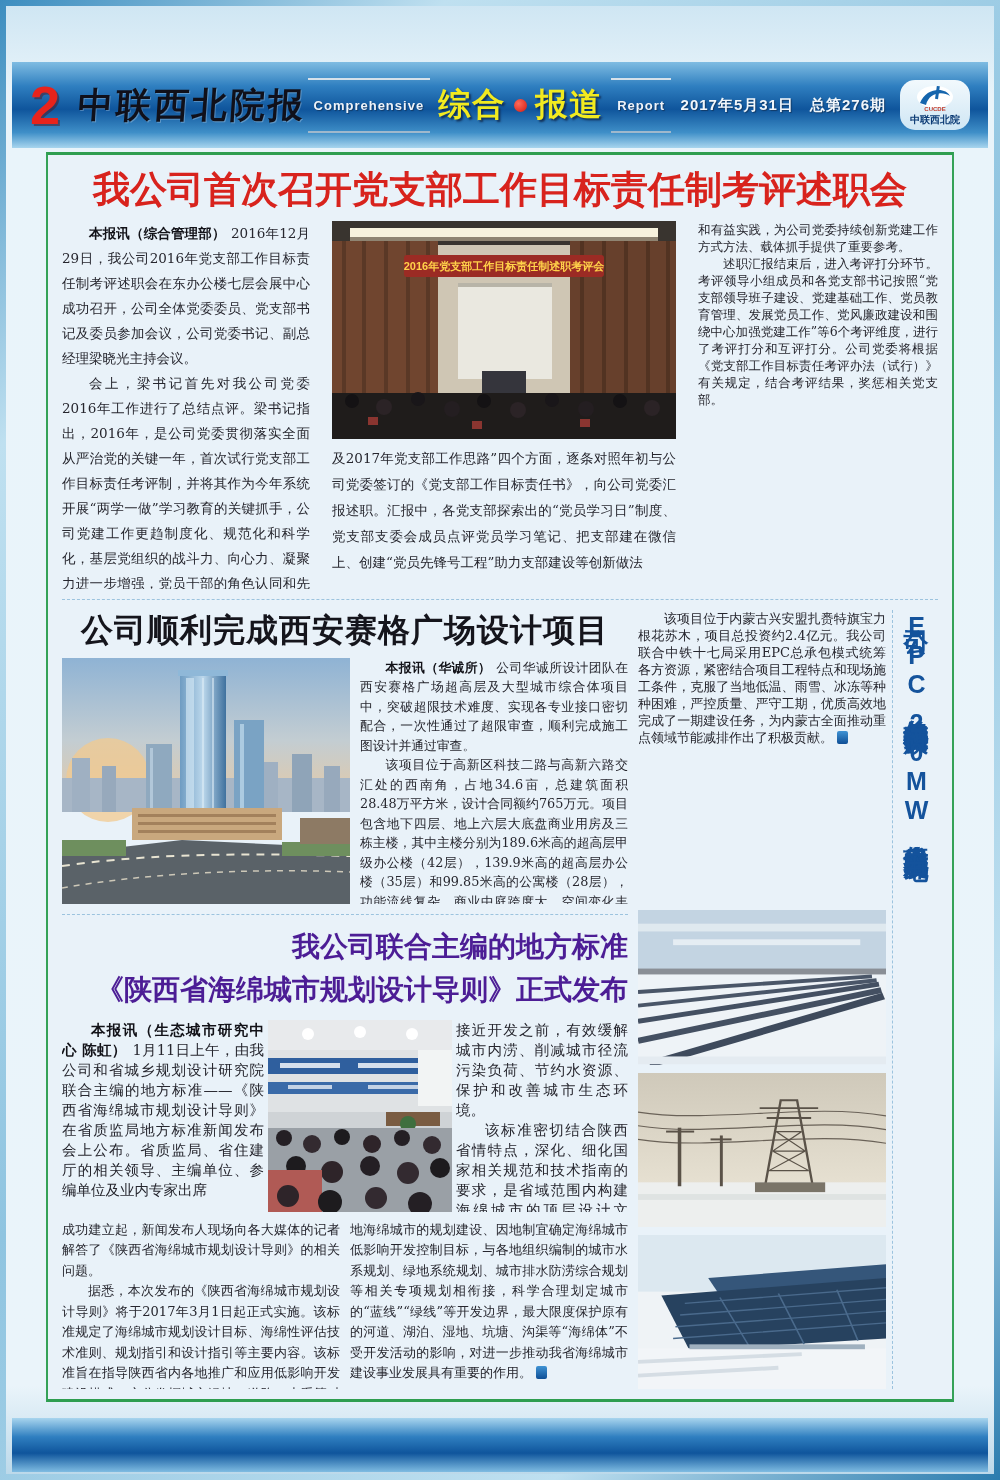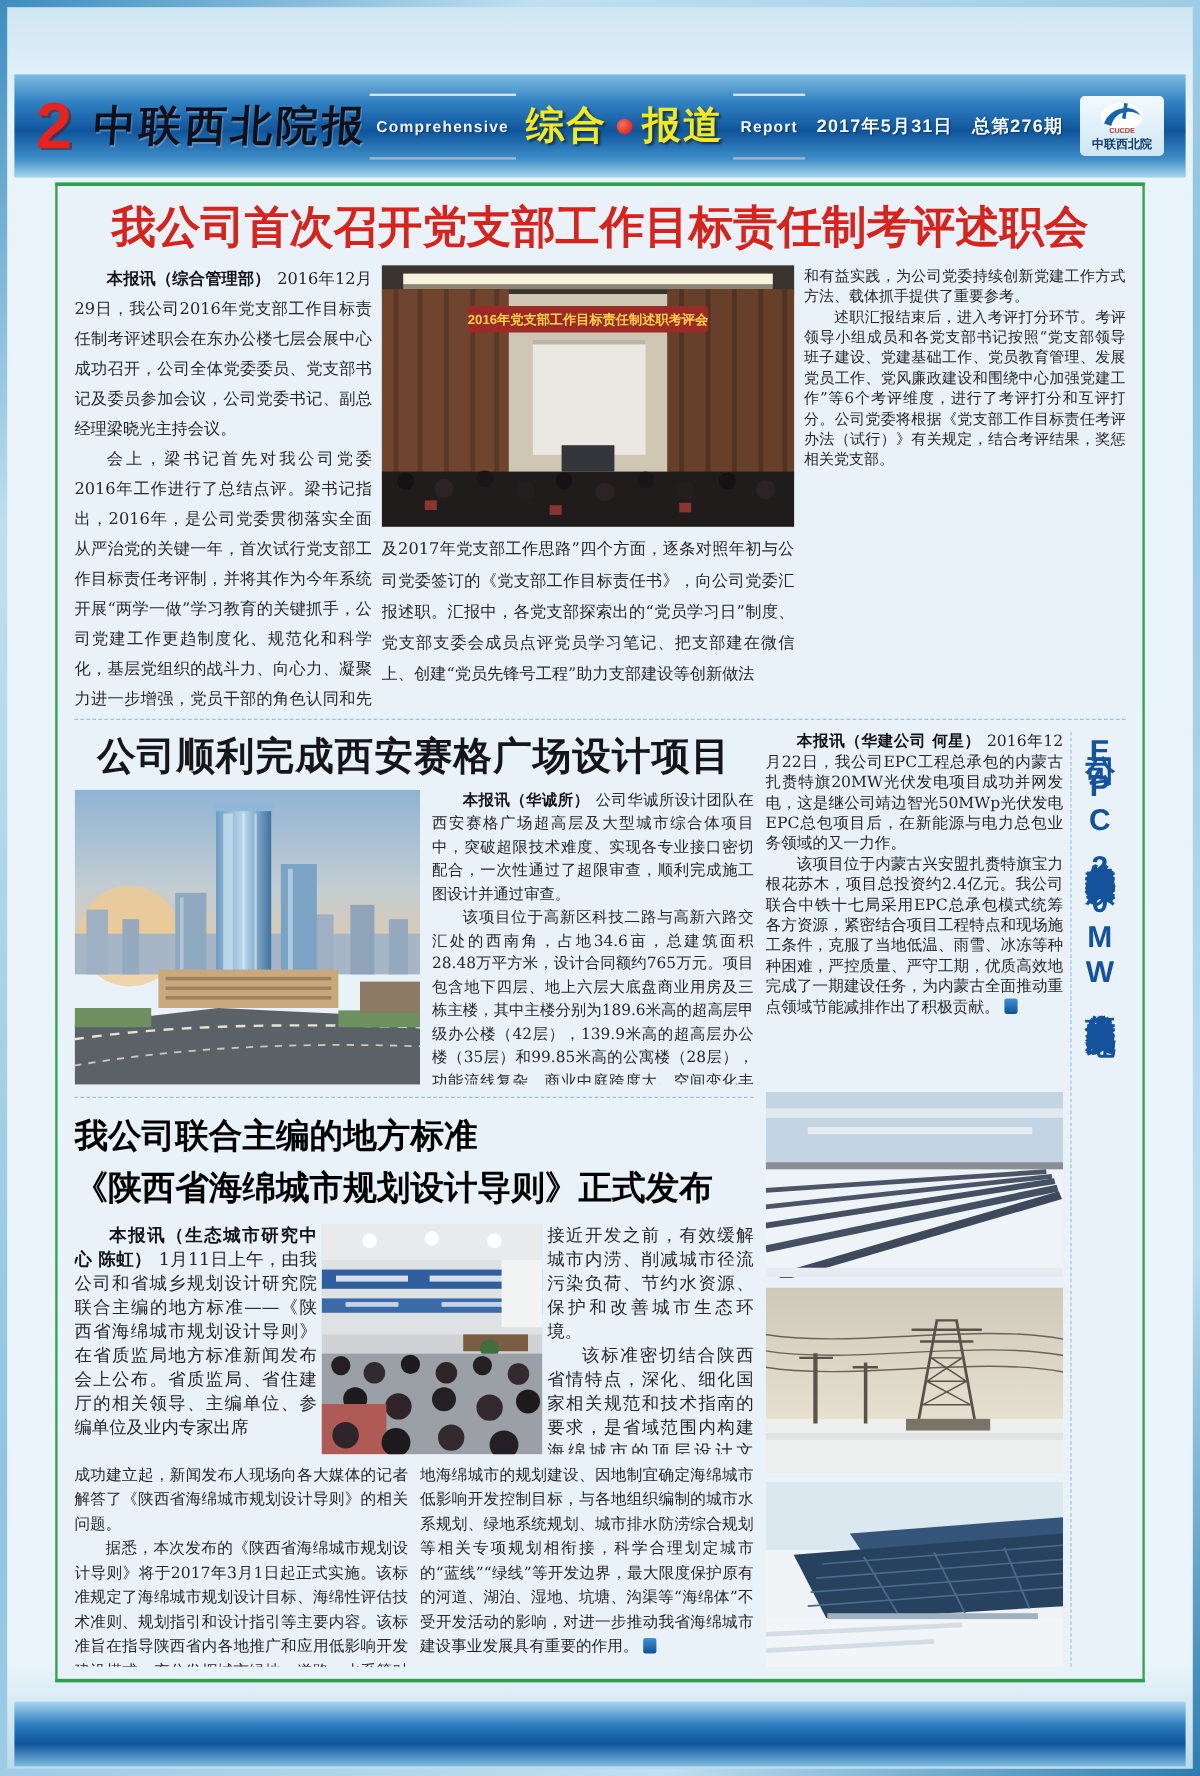--- a/index.html
+++ b/index.html
@@ -14,49 +14,49 @@
     background:linear-gradient(180deg,#7fbce2 0%,#2f7fc0 28%,#0f559c 55%,#3f8fc8 82%,#a8d5ee 100%);}
   .pagenum{font-size:54px;font-weight:900;color:#e8231c;line-height:1;text-shadow:2px 2px 0 rgba(90,10,10,.45);flex:0 0 auto;}
   .papername{font-family:"DejaVu Serif","Liberation Serif",serif;font-size:35px;font-weight:900;color:#10101a;
     transform:skewX(-4deg);letter-spacing:3px;margin-left:18px;flex:0 0 auto;text-shadow:1px 1px 0 rgba(255,255,255,.25);}
   .section-banner{flex:1;display:flex;align-items:center;justify-content:center;gap:8px;min-width:0;}
   .en-label{color:#eef3f9;font-size:13px;font-weight:bold;letter-spacing:1px;padding:18px 6px;
     border-top:2px solid #d7e1ea;border-bottom:2px solid #9fb8cc;text-shadow:1px 1px 1px #123a66;}
   .cn-label{color:#f2ea1f;font-size:32px;font-weight:900;letter-spacing:2px;text-shadow:2px 2px 2px rgba(15,35,70,.8);}
   .red-dot{width:13px;height:13px;border-radius:50%;background:radial-gradient(circle at 35% 35%,#ff6a5a,#d01910);flex:0 0 auto;}
   .dateline{color:#f2f7fb;font-size:15px;font-weight:bold;letter-spacing:1px;margin:0 14px 0 8px;flex:0 0 auto;text-shadow:1px 1px 1px #123a66;}
-  .logo-box{flex:0 0 auto;width:66px;background:linear-gradient(180deg,#f2f9fd,#cfe6f4);border-radius:4px;
+  .logo-box{flex:0 0 auto;width:66px;background:linear-gradient(180deg,#f2f9fd,#cfe6f4);border-radius:15px;
     display:flex;flex-direction:column;align-items:center;padding:3px 2px;}
   .logo-label{font-size:10px;font-weight:bold;color:#0b3a74;white-space:nowrap;}
   
   .content{flex:1;width:908px;margin:4px auto 16px auto;box-sizing:border-box;background:#e9f2f9;
     border:2px solid #35a257;border-top:3px solid #2f9e50;border-bottom:3px solid #2f9e50;
     padding:10px 14px;display:flex;flex-direction:column;overflow:hidden;}
   .bottom-band{height:54px;flex:0 0 auto;margin:0 6px 2px 6px;
     background:linear-gradient(180deg,#a8d5ee 0%,#2f7fc0 35%,#0f559c 65%,#7fbce2 100%);}
   
   .hl1{font-size:37px;font-weight:900;color:#d8231d;text-align:center;line-height:1.25;margin:2px 0 8px 0;letter-spacing:0;}
   .hl2{font-size:32px;font-weight:900;color:#15151c;text-align:center;line-height:1.3;margin:0 0 6px 0;letter-spacing:1px;}
-  .hl4{font-size:28px;font-weight:900;color:#000000;text-align:left;line-height:1.55;margin:2px 0 8px 0;}
+  .hl4{font-size:28px;font-weight:900;color:#4c1d95;text-align:right;line-height:1.55;margin:2px 0 8px 0;}
   
   p{margin:0;}
   .body{font-family:"DejaVu Serif","Liberation Serif",serif;color:#26262e;text-align:justify;}
   .ind{text-indent:2em;}
   .lead{font-weight:bold;color:#121218;margin-right:.4em;}
   .a1c1{font-size:13.5px;line-height:25px;}
   .a1c2{font-size:13.5px;line-height:26px;}
   .a1c3{font-size:12.5px;line-height:17px;}
   .a2t{font-size:12.8px;line-height:19.5px;}
   .a3t{font-size:13px;line-height:17px;}
   .a4c{font-size:14.5px;line-height:20px;}
   .a4b{font-size:13px;line-height:20.5px;}
   .seal{display:inline-block;width:11px;height:13px;border-radius:2px;margin-left:4px;vertical-align:-2px;
     background:linear-gradient(180deg,#3f93d4,#0f4f96);}
   
-  .a1-row{display:flex;gap:8px;height:368px;overflow:hidden;}
+  .a1-row{display:flex;gap:22px;height:368px;overflow:hidden;}
   .a1-col1{flex:0 0 248px;overflow:hidden;}
   .a1-mid{flex:0 0 344px;display:flex;flex-direction:column;overflow:hidden;}
   .a1-col3{flex:1;overflow:hidden;}
   .photo1{height:218px;flex:0 0 auto;}
   .a1-mid-text{margin-top:6px;overflow:hidden;}
   .lower{flex:1;display:flex;gap:10px;margin-top:10px;padding-top:10px;border-top:1px dashed #9cc3de;overflow:hidden;}
   .left-sec{flex:0 0 566px;display:flex;flex-direction:column;overflow:hidden;}
   .right-sec{flex:1;display:flex;gap:6px;overflow:hidden;}
   .a2-row{display:flex;gap:10px;height:246px;overflow:hidden;}
   .photo2{flex:0 0 288px;}
@@ -280,21 +280,20 @@
             <div class="a4-br">
               <p class="body a4b"><span>地海绵城市的规划建设、因地制宜确定海绵城市低影响开发控制目标，与各地组织编制的城市水系规划、绿地系统规划、城市排水防涝综合规划等相关专项规划相衔接，科学合理划定城市的“蓝线”“绿线”等开发边界，最大限度保护原有的河道、湖泊、湿地、坑塘、沟渠等“海绵体”不受开发活动的影响，对进一步推动我省海绵城市建设事业发展具有重要的作用。</span><span class="seal"></span></p>
             </div>
           </div>
         </div>
       </div>
 
       <div class="right-sec">
         <div class="a3-col">
           <div class="a3-text">
-            <p class="body a3t ind"><b class="lead">本报讯（华建公司 何星）</b><span>2016年12月22日，我公司EPC工程总承包的内蒙古扎赉特旗20MW光伏发电项目成功并网发电，这是继公司靖边智光50MWp光伏发电EPC总包项目后，在新能源与电力总包业务领域的又一力作。</span></p>
             <p class="body a3t ind"><span>该项目位于内蒙古兴安盟扎赉特旗宝力根花苏木，项目总投资约2.4亿元。我公司联合中铁十七局采用EPC总承包模式统筹各方资源，紧密结合项目工程特点和现场施工条件，克服了当地低温、雨雪、冰冻等种种困难，严控质量、严守工期，优质高效地完成了一期建设任务，为内蒙古全面推动重点领域节能减排作出了积极贡献。</span><span class="seal"></span></p>
           </div>
           <svg class="photo-s" viewBox="0 0 212 158" preserveAspectRatio="none">
             <rect width="212" height="158" fill="#eef3f7"></rect>
             <rect width="212" height="64" fill="#c3d4e2"></rect>
             <rect x="0" y="14" width="212" height="8" fill="#e6edf2" opacity=".8"></rect>
                 <rect x="30" y="30" width="160" height="6" fill="#eef3f7" opacity=".8"></rect>
             <rect x="0" y="60" width="212" height="6" fill="#8a8f96"></rect>
             <path d="M0,84 L200,68" stroke="#4a5668" stroke-width="4" fill="none"></path>
             <path d="M0,98 L204,72" stroke="#4a5668" stroke-width="4" fill="none"></path>

